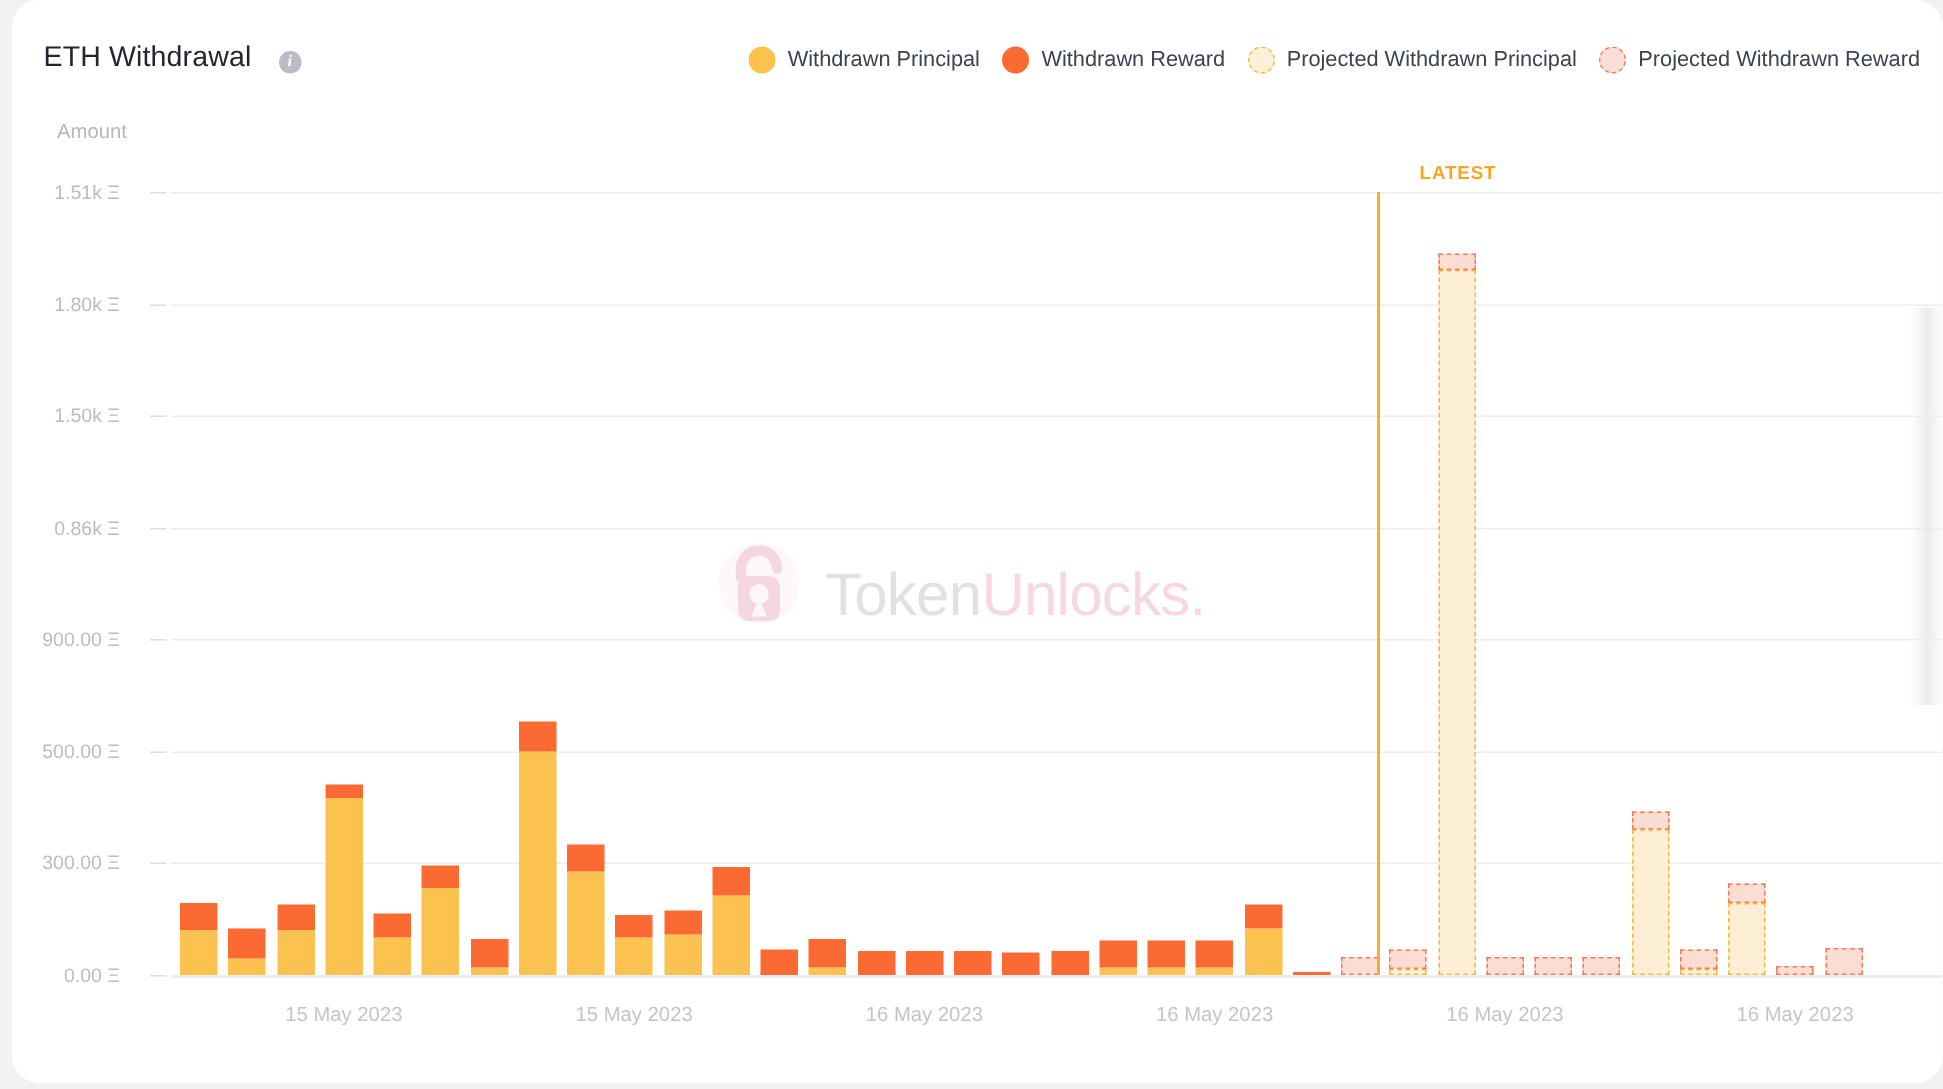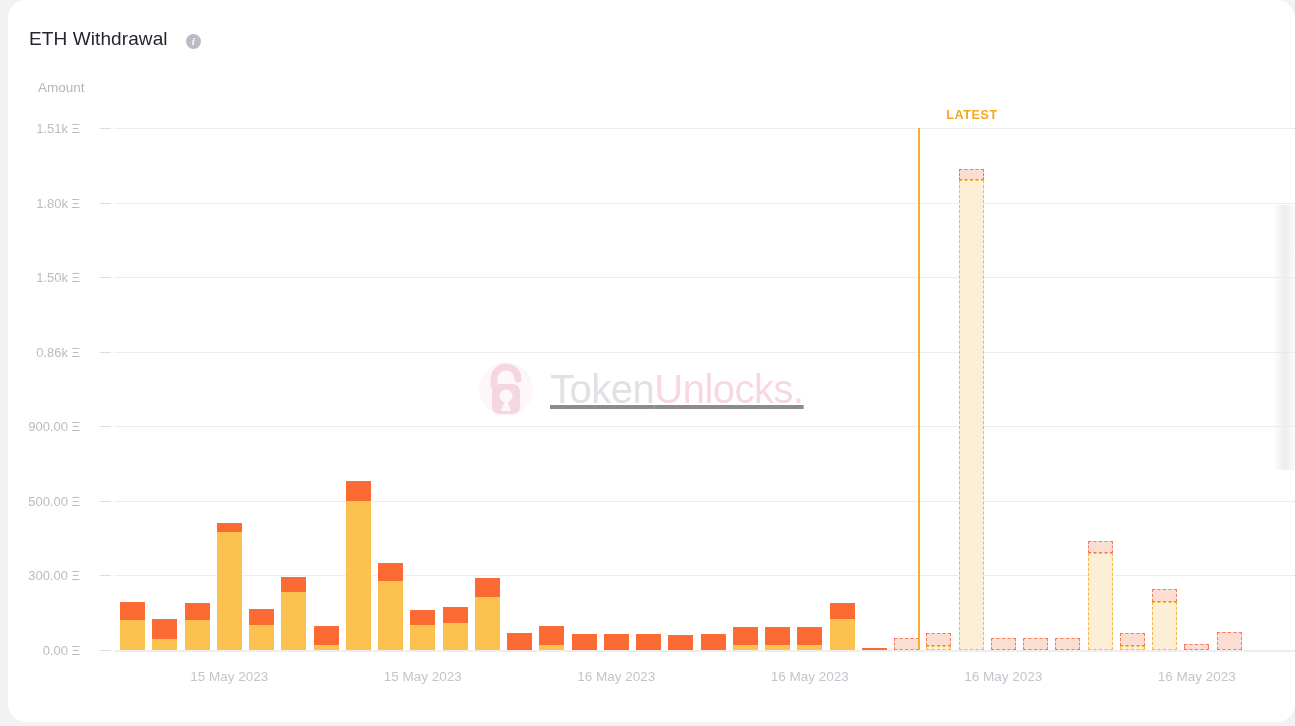--- a/index.html
+++ b/index.html
@@ -117,22 +117,22 @@
   #latest-label {
     position: absolute;
     font-size: 12.5px; font-weight: bold; letter-spacing: 0.6px;
     color: #F5A623;
     transform: translateX(-50%);
   }
 
   
   #watermark {
     position: absolute; left: 470px; top: 358px;
-    display: flex; align-items: center; gap: 14px;
-    opacity: 0.45; pointer-events: none; text-decoration: underline;
+    display: flex; align-items: flex-end; gap: 14px;
+    opacity: 0.45; pointer-events: none;
   }
   #wm-text { font-size: 40px; letter-spacing: -0.5px; }
   .wm-token { color: #b9bdc4; }
   .wm-unlocks { color: #eeaabd; }
 
   
   #edge-artifact {
     position: absolute; right: 0px; top: 205px;
     width: 22px; height: 265px;
     background: linear-gradient(90deg, rgba(240,240,242,0) 0%, rgba(233,233,236,0.85) 55%, rgba(245,245,247,0.25) 100%);
@@ -143,20 +143,38 @@
 
 <div id="card">
 
   <div id="header">
 
     <div id="title-wrap">
       <div id="chart-title">ETH Withdrawal</div>
       <div id="info-icon">i</div>
     </div>
 
+    <div id="legend">
+        <div class="legend-item">
+          <div class="legend-swatch sw-principal"></div>
+          <div class="legend-label">Withdrawn Principal</div>
+        </div>
+        <div class="legend-item">
+          <div class="legend-swatch sw-reward"></div>
+          <div class="legend-label">Withdrawn Reward</div>
+        </div>
+        <div class="legend-item">
+          <div class="legend-swatch sw-proj-principal"></div>
+          <div class="legend-label">Projected Withdrawn Principal</div>
+        </div>
+        <div class="legend-item">
+          <div class="legend-swatch sw-proj-reward"></div>
+          <div class="legend-label">Projected Withdrawn Reward</div>
+        </div>
+      </div>
   </div>
 
   <div id="amount-label">Amount</div>
 
   <div id="plot">
     <div id="gridlines">
         <div class="gridline" style="top: 128px;"></div>
         <div class="gridline" style="top: 202.571px;"></div>
         <div class="gridline" style="top: 277.143px;"></div>
         <div class="gridline" style="top: 351.714px;"></div>

